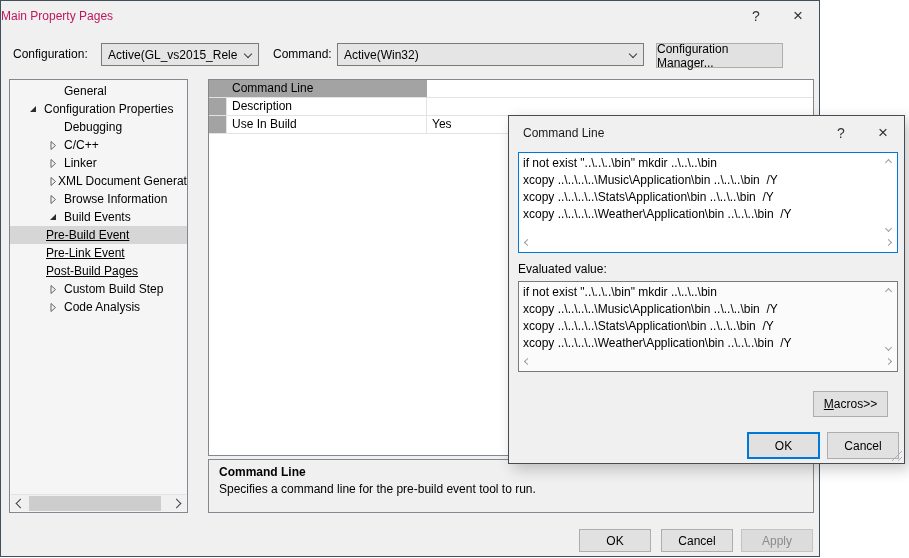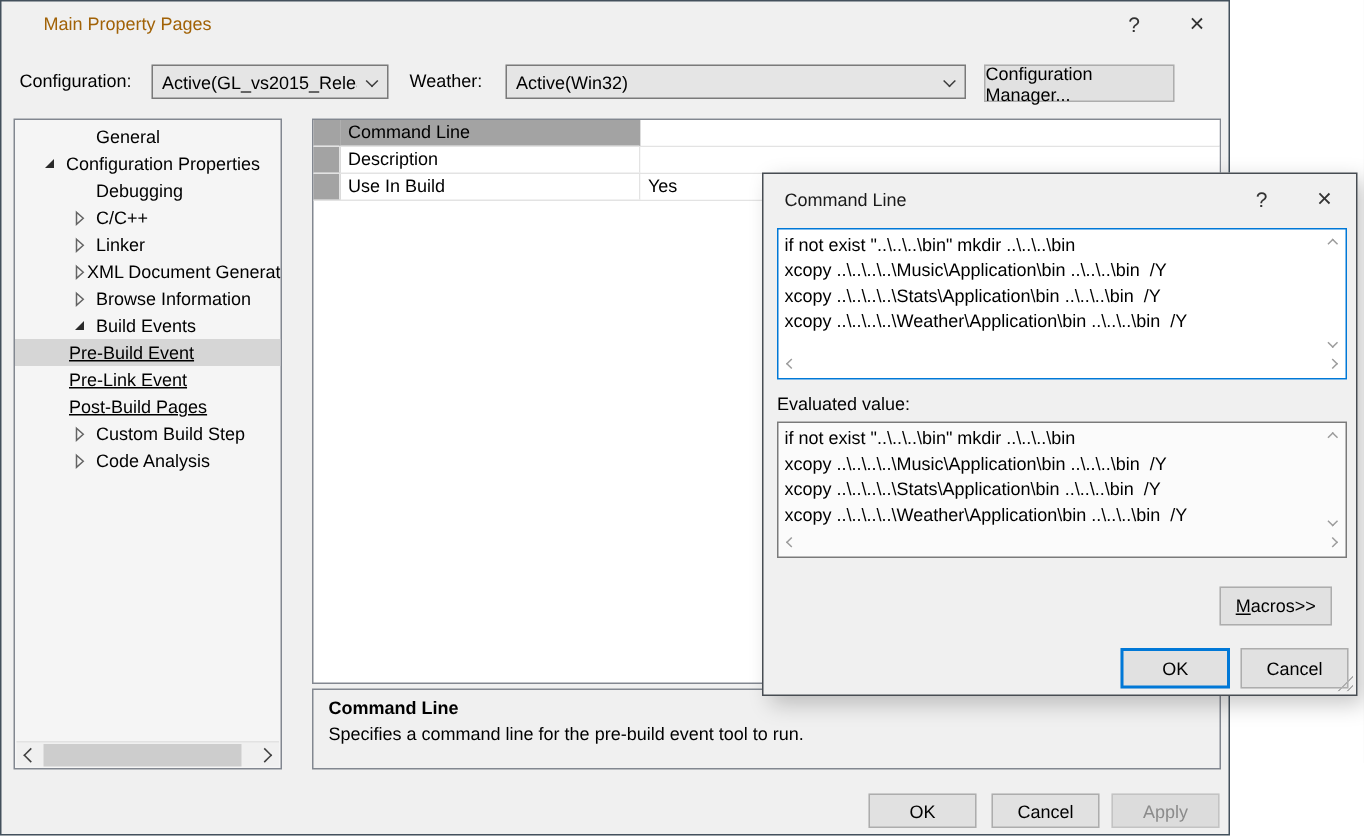--- a/index.html
+++ b/index.html
@@ -2,21 +2,21 @@
 <html><head>
 <meta charset="utf-8">
 <style>
   * { margin:0; padding:0; box-sizing:border-box; }
   html,body { width:909px; height:558px; background:#fff; font-family:"Liberation Sans", sans-serif; font-size:12px; color:#000; overflow:hidden; }
   .abs { position:absolute; }
 
   
   #main-window { position:absolute; left:0; top:0; width:820px; height:557px; background:#f0f0f0; border:1px solid #43505c; }
   .titlebar { display:flex; align-items:center; height:30px; }
-  .titlebar .t-title { flex:1; padding-left:28px; color:#a16207; }
+  .titlebar .t-title { flex:1; color:#be185d; }
   .cap-btn { width:42px; height:30px; display:flex; align-items:center; justify-content:center; color:#333; font-size:14px; cursor:default; }
   .cap-btn.close { font-size:17px; }
 
   .label { line-height:23px; }
   .combo { position:absolute; height:23px; background:#e5e5e5; border:1px solid #7a7a7a; display:flex; align-items:center; padding:0 20px 0 6px; overflow:hidden; white-space:nowrap; }
   .combo .cvalue { overflow:hidden; white-space:nowrap; }
   .chev { display:inline-block; width:6px; height:6px; border-right:1.4px solid #3b3b3b; border-bottom:1.4px solid #3b3b3b; }
   .chev.down { transform:rotate(45deg); }
   .combo .chev { position:absolute; right:7px; top:7px; }
 
@@ -86,21 +86,21 @@
     <div class="t-title">Main Property Pages</div>
     <div class="cap-btn">?</div>
     <div class="cap-btn close">×</div>
   </div>
 
   <div class="abs label" style="left:12px; top:42px;">Configuration:</div>
   <div class="combo" style="left:100px; top:42px; width:158px;">
     <span class="cvalue">Active(GL_vs2015_Release</span>
     <span class="chev down"></span>
   </div>
-  <div class="abs label" style="left:272px; top:42px;">Weather:</div>
+  <div class="abs label" style="left:272px; top:42px;">Command:</div>
   <div class="combo" style="left:336px; top:42px; width:307px;">
     <span class="cvalue">Active(Win32)</span>
     <span class="chev down"></span>
   </div>
   <div class="btn" style="left:655px; top:42px; width:127px; height:25px;">
     <span>Configuration Manager...</span>
   </div>
 
   <div id="tree-panel">
     <div style="padding-top:2px;">

